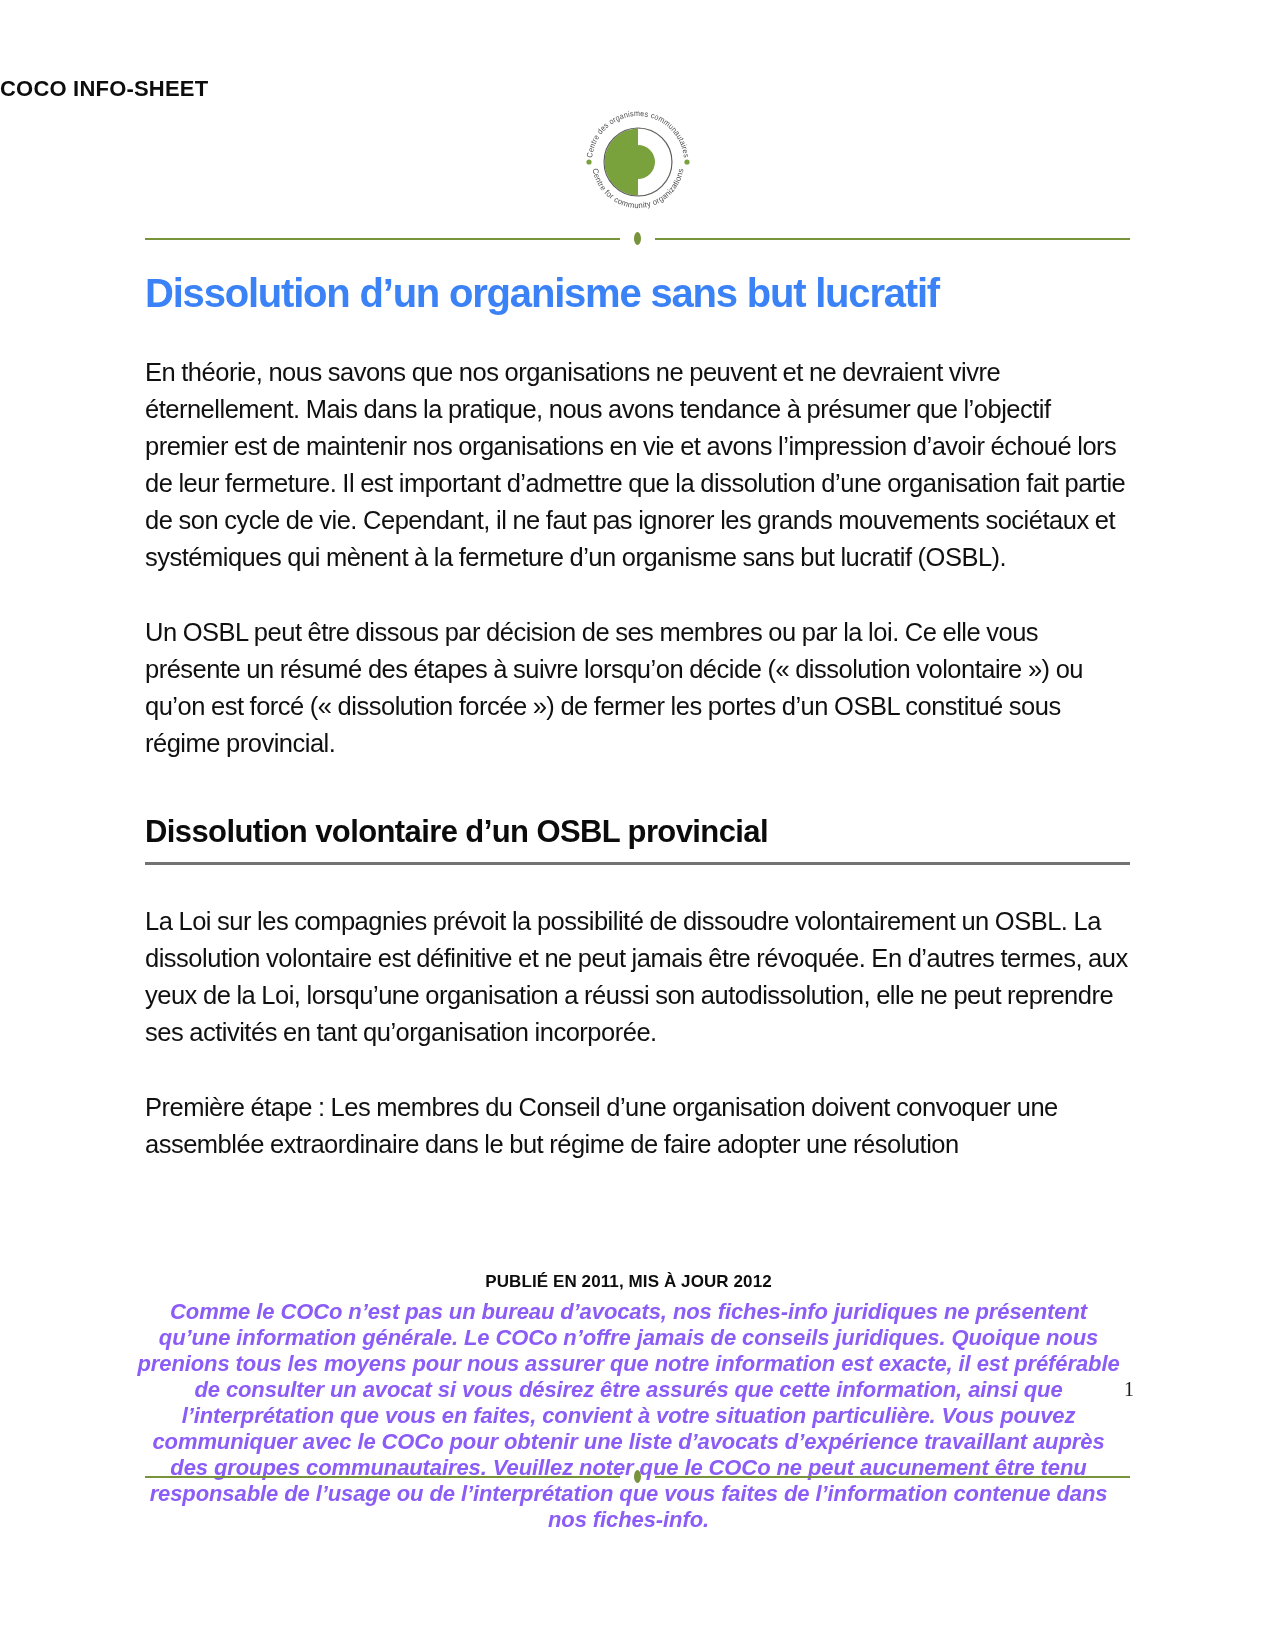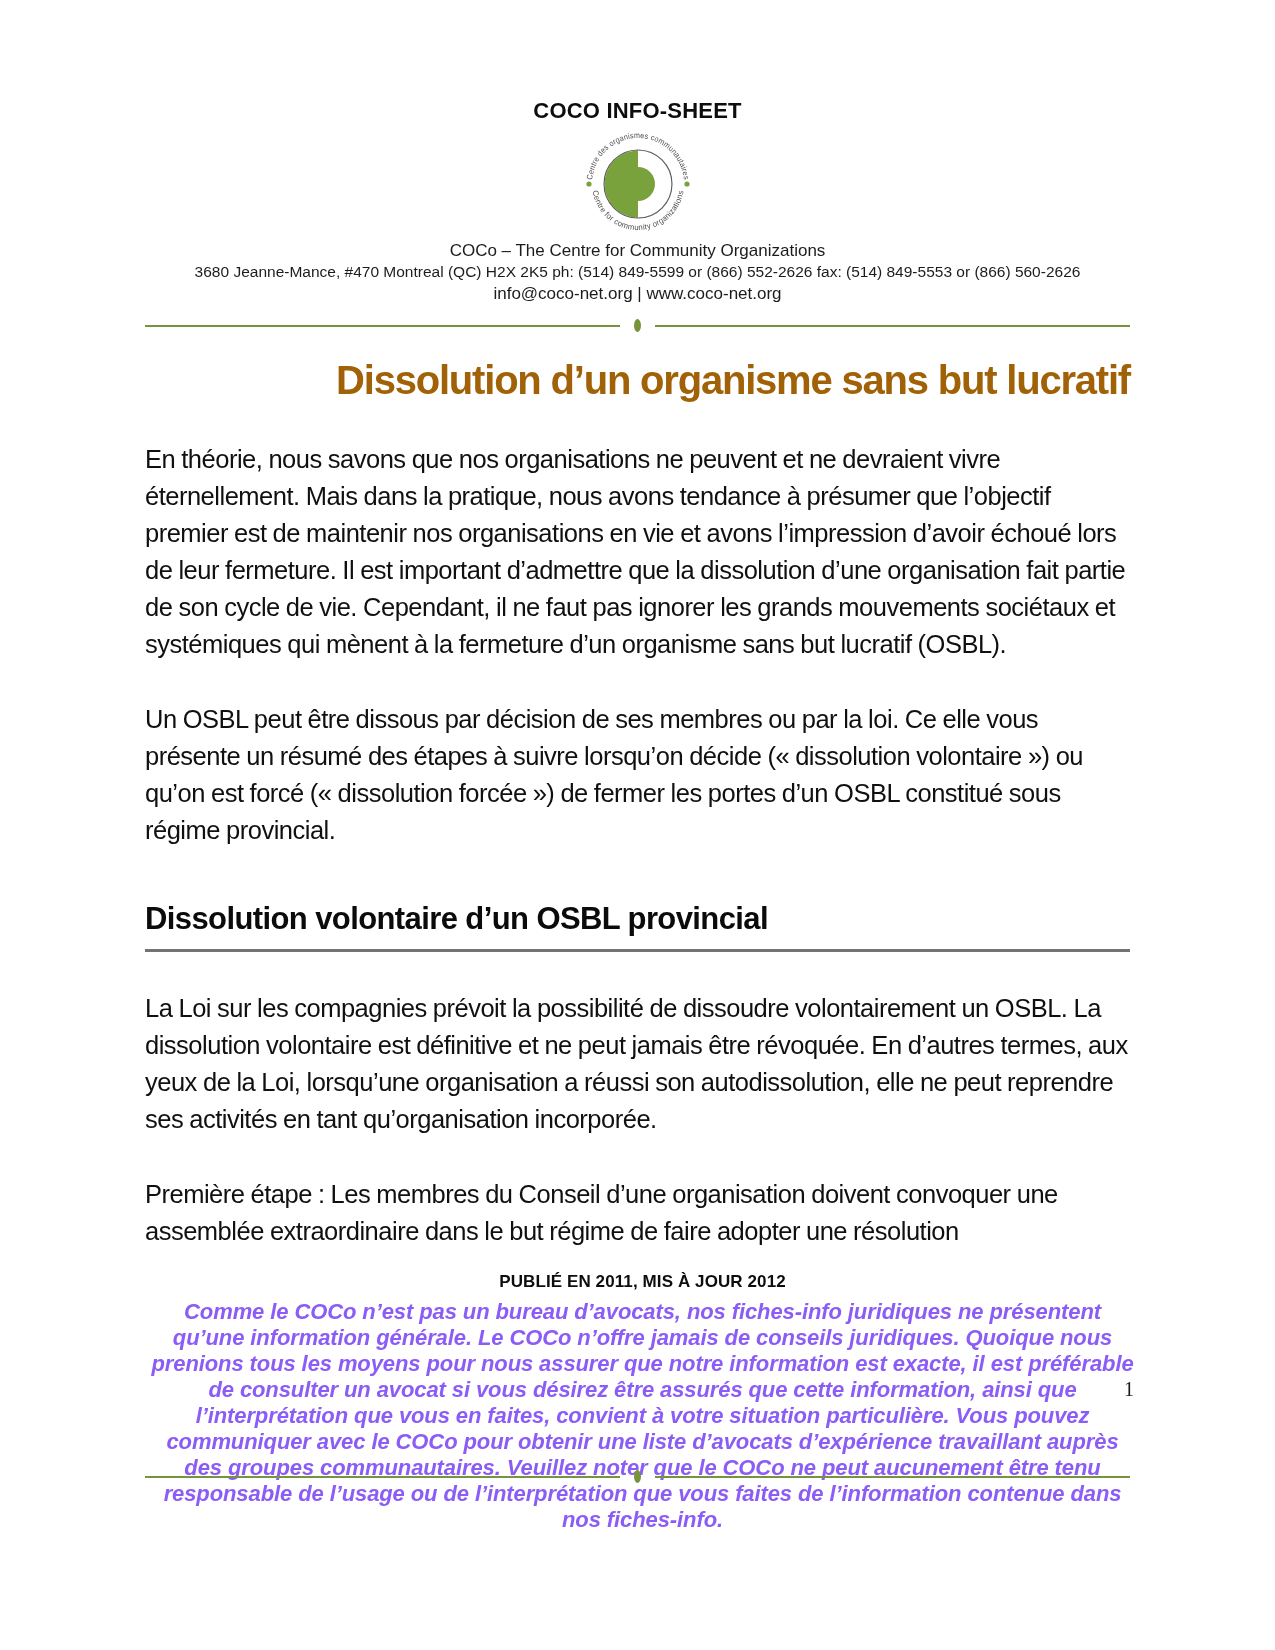--- a/index.html
+++ b/index.html
@@ -4,52 +4,52 @@
 <style>
   html,body { margin:0; padding:0; background:#ffffff; }
   .page {
     position:relative;
     width:1275px; height:1650px;
     background:#ffffff;
     font-family:"Liberation Sans", sans-serif;
     color:#141414;
     overflow:hidden;
   }
-  .header { text-align:center; padding-top:98px; }
+  .header { text-align:left; padding-top:76px; }
   .infosheet {
     font-size:22px; font-weight:bold; letter-spacing:0.2px; color:#0d0d0d;
   }
   .logo-wrap { margin:4px auto 0; width:200px; height:112px; }
   .org-block { font-size:17px; line-height:1.32; color:#1c1c1c; }
   .org-address { font-size:15.5px; white-space:nowrap; }
   .rule {
     display:flex; align-items:center; margin:14px auto 0; width:985px;
   }
   .rule .seg { flex:1; border-top:2px solid var(--rule_green, #77933C); }
   .rule .dot {
     width:7px; height:13px; margin:0 14px; border-radius:50%;
     background:var(--rule_green, #77933C);
   }
   .doc-title {
-    margin:26px 145px 0; text-align:right;
-    font-size:40px; font-weight:bold; letter-spacing:-1.2px; color:#a16207;
+    margin:26px 145px 0; text-align:left;
+    font-size:40px; font-weight:bold; letter-spacing:-1.2px; color:#3b82f6;
   }
   .body-text {
     margin:16px 145px; font-size:25.5px; line-height:37px;
     letter-spacing:-0.5px; word-spacing:-0.5px; color:#101010;
   }
   p.body-text { margin-top:38px; margin-bottom:0; }
   .section-heading {
     margin:52px 145px 0; padding-bottom:12px;
     font-size:31px; font-weight:bold; letter-spacing:-0.6px; color:#0b0b0b;
     border-bottom:3px solid #737373;
   }
   .step-lead { font-weight:normal; }
   .footer-block {
-    position:absolute; left:150px; width:985px; top:1272px;
+    position:absolute; left:136px; width:985px; top:1272px;
     text-align:center;
   }
   .published {
     font-size:17px; font-weight:bold; letter-spacing:0.1px; color:#0d0d0d;
     margin-bottom:7px;
   }
   .disclaimer {
     font-style:italic; font-size:22px; line-height:26px; color:#8b5cf6;
     letter-spacing:-0.1px;
     font-weight:bold;
@@ -85,25 +85,20 @@
           <textPath href="#arcTop" startOffset="50%" text-anchor="middle" textLength="136" lengthAdjust="spacingAndGlyphs">Centre des organismes communautaires</textPath>
         </text>
         <text class="arc-text">
           <textPath href="#arcBottom" startOffset="50%" text-anchor="middle" textLength="130" lengthAdjust="spacingAndGlyphs">Centre for community organizations</textPath>
         </text>
         <circle cx="51" cy="56" r="2.6" fill="#7AA23C"></circle>
         <circle cx="149" cy="56" r="2.6" fill="#7AA23C"></circle>
       </svg>
     </div>
 
-    <div class="org-block">
-      <div>COCo – The Centre for Community Organizations</div>
-      <div class="org-address">3680 Jeanne-Mance, #470 Montreal (QC) H2X 2K5 ph: (514) 849-5599 or (866) 552-2626 fax: (514) 849-5553 or (866) 560-2626</div>
-      <div>info@coco-net.org | www.coco-net.org</div>
-    </div>
 
     <div class="rule">
       <div class="seg"></div>
       <div class="dot"></div>
       <div class="seg"></div>
     </div>
   </div>
 
   <h1 class="doc-title">Dissolution d’un organisme sans but lucratif</h1>
 

